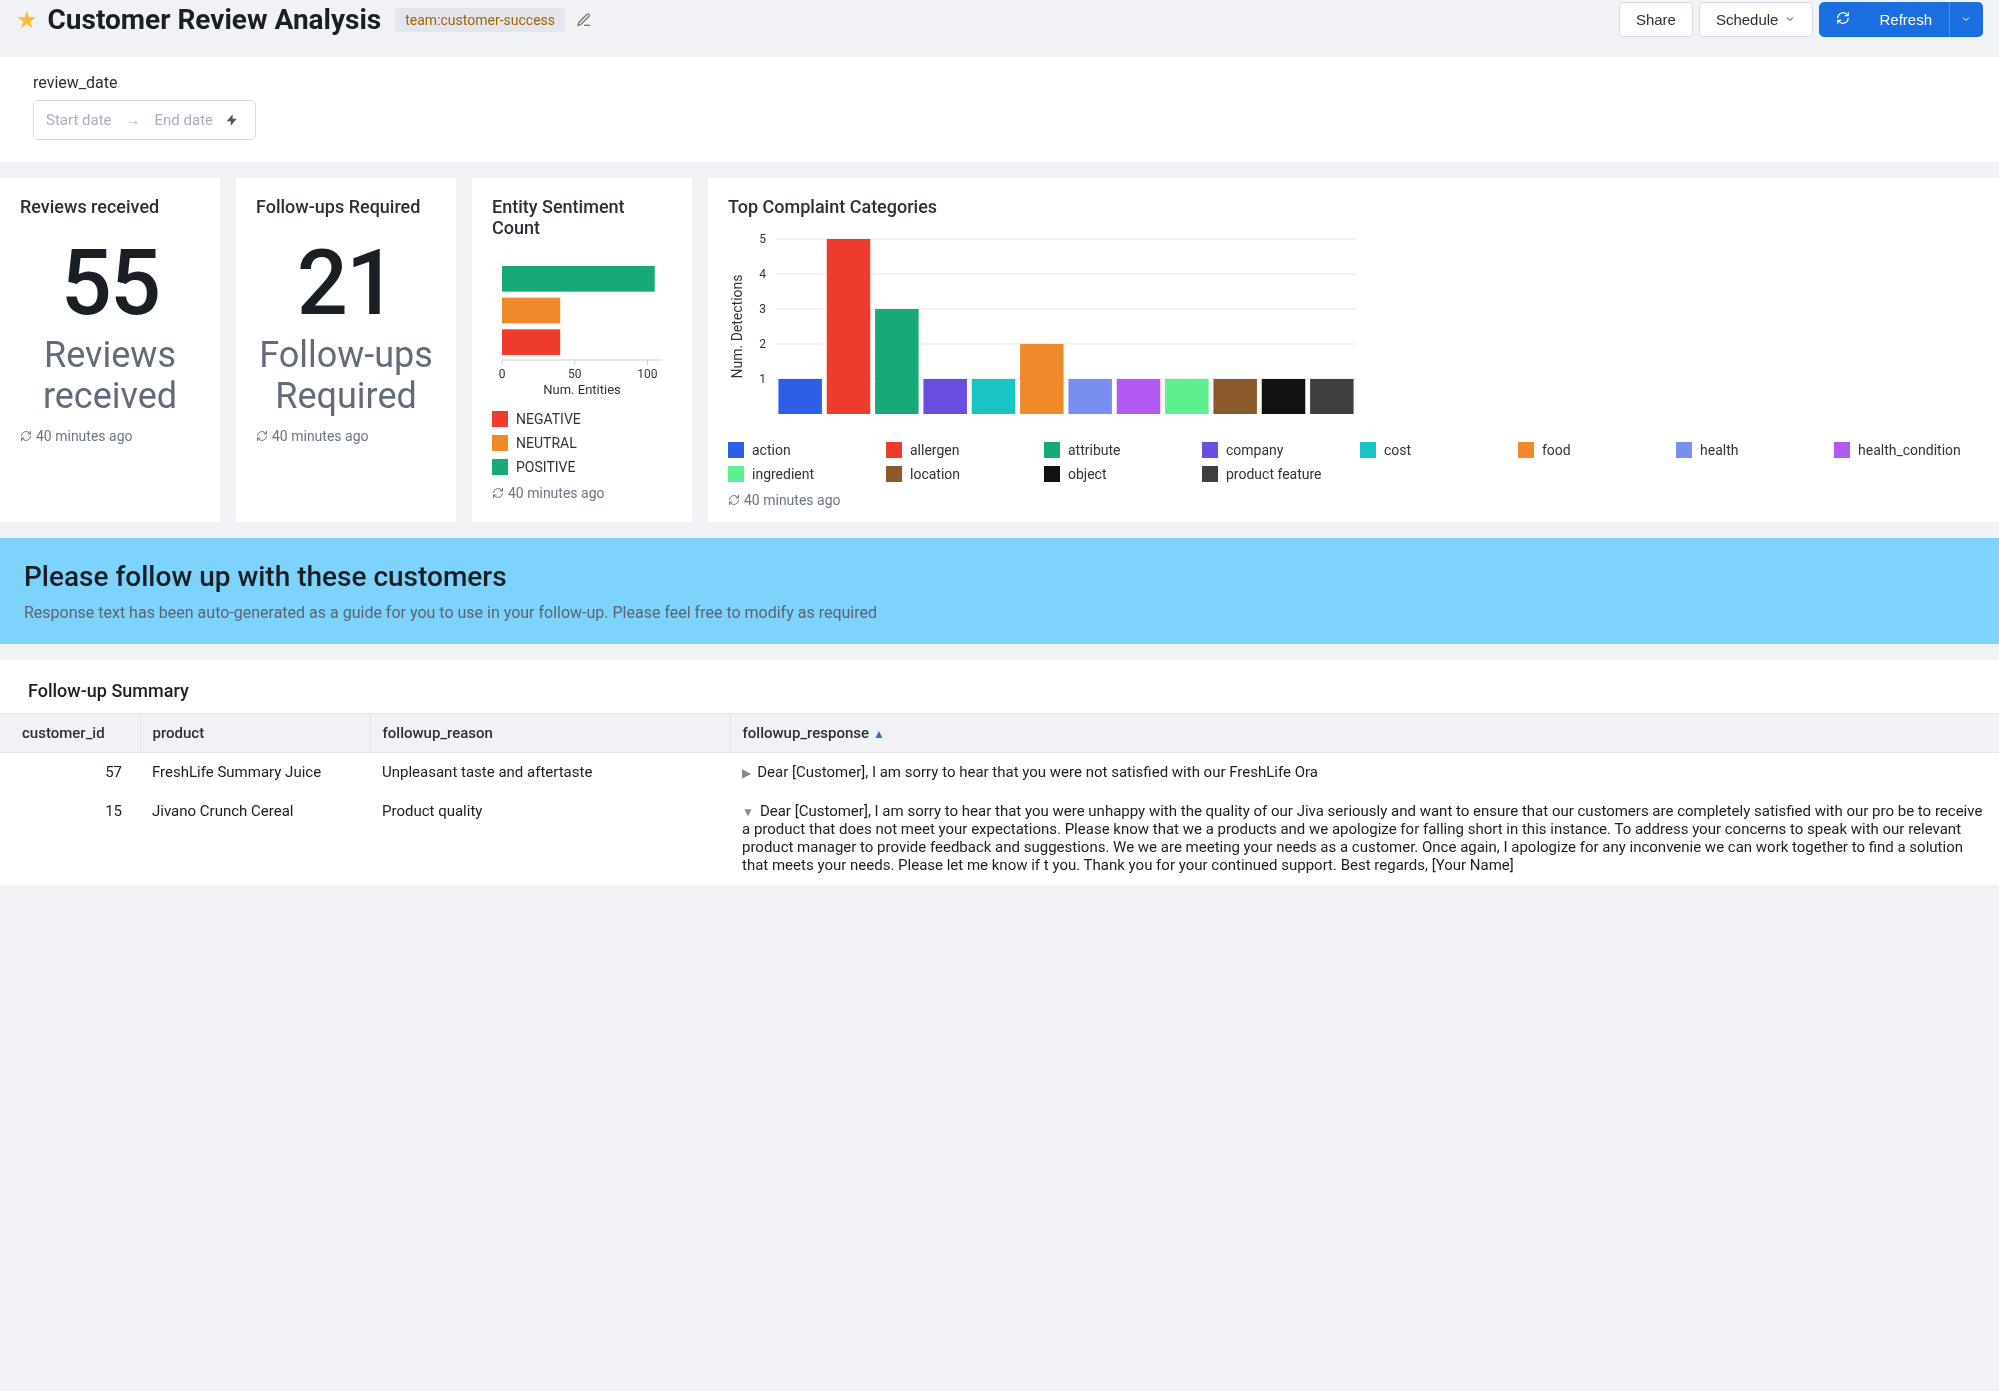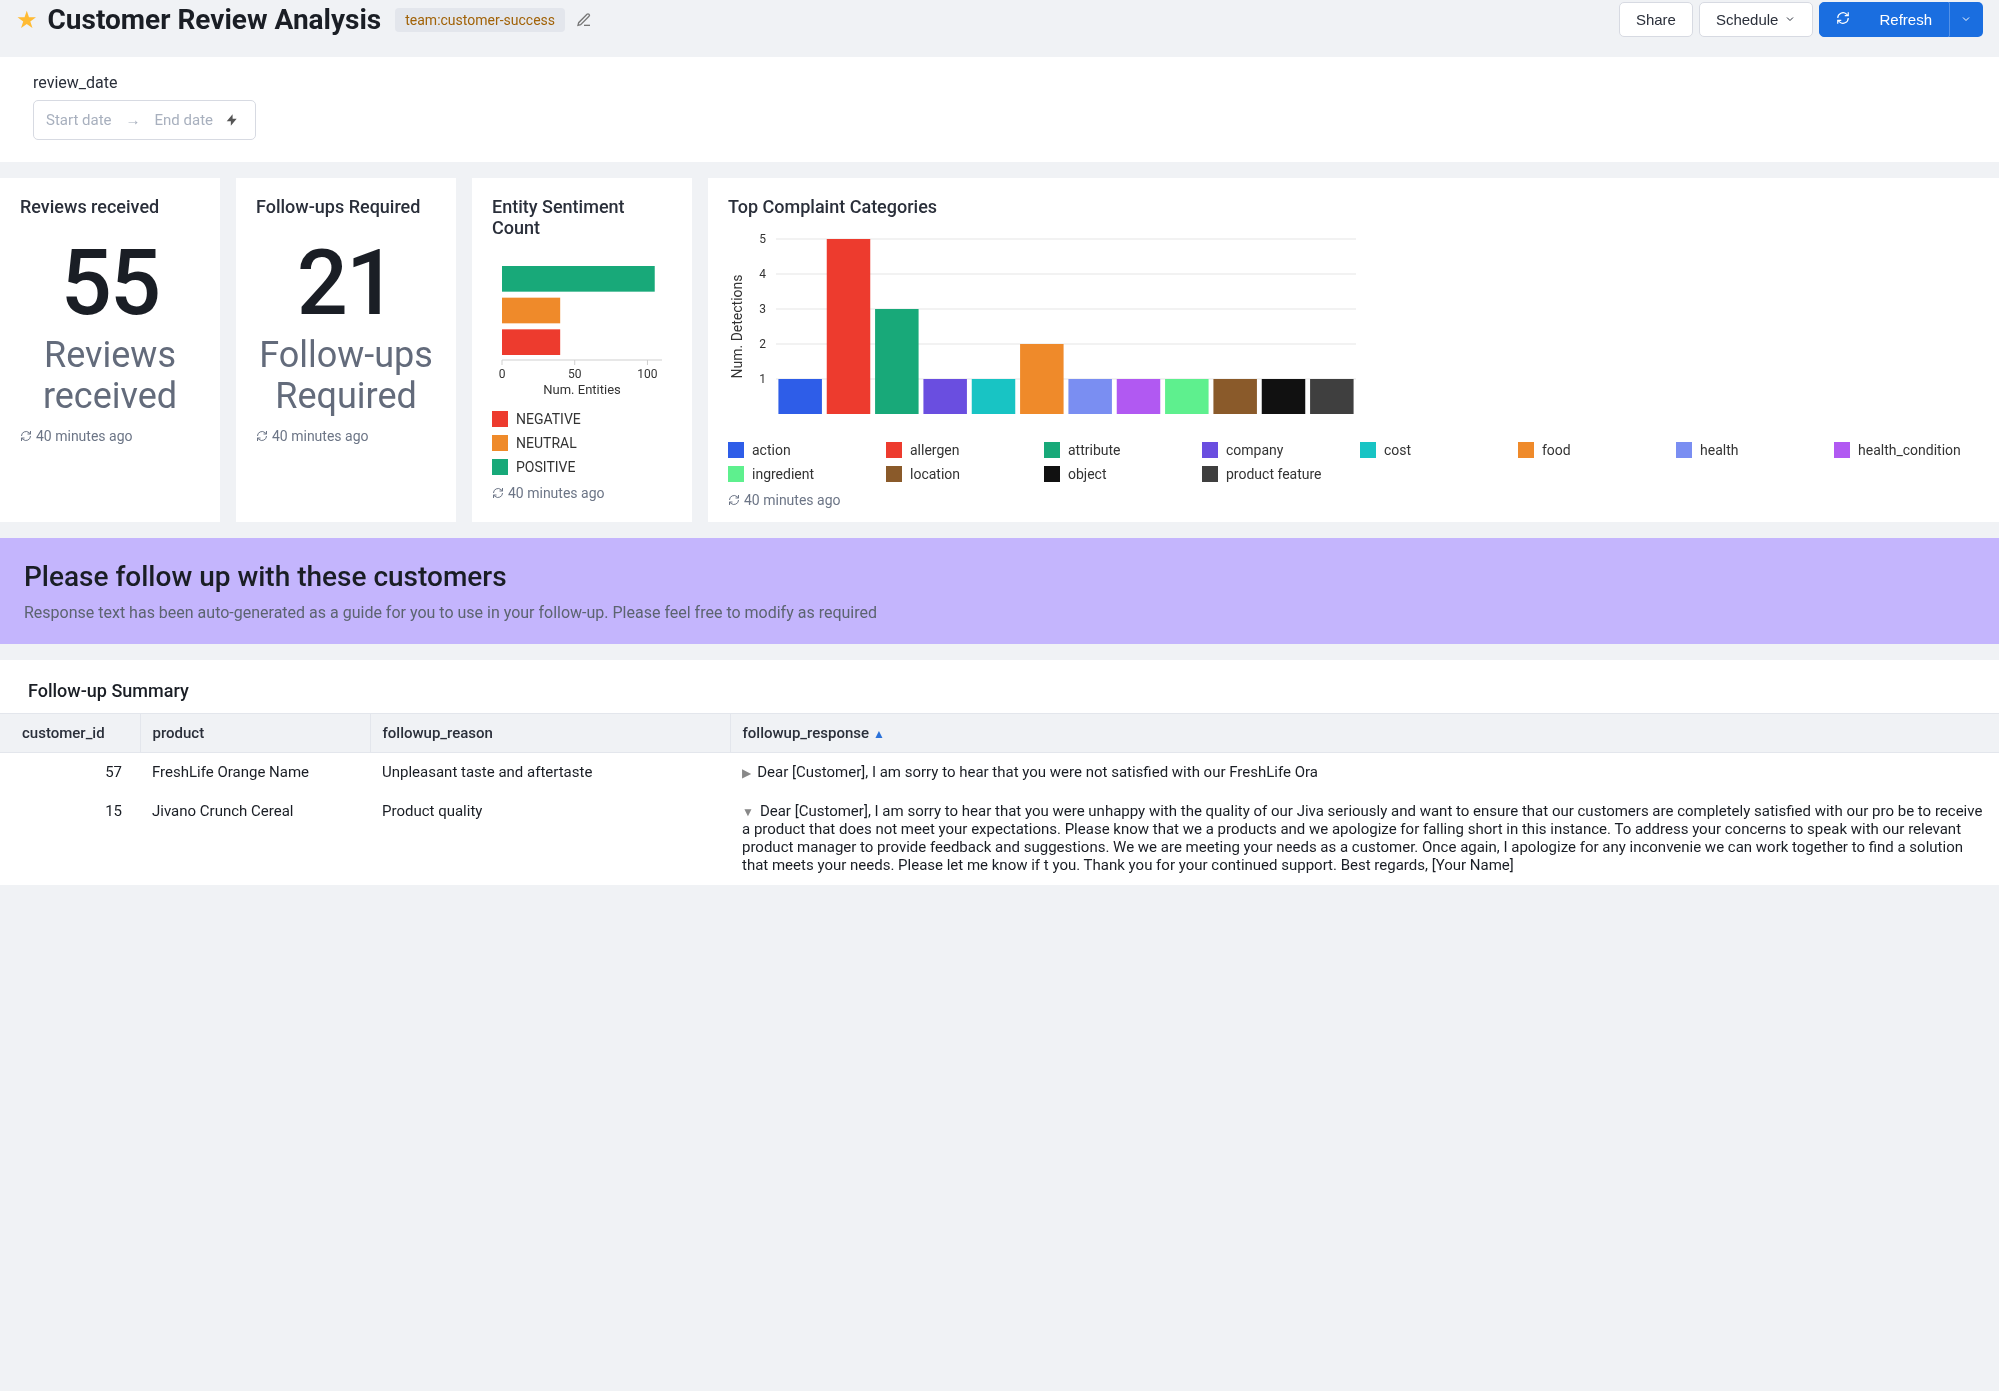--- a/index.html
+++ b/index.html
@@ -65,21 +65,21 @@
   .center-label { font-size:13px; fill:#333; text-anchor:middle; }
   .legend { display:flex; flex-wrap:wrap; gap:8px 28px; margin-top:10px; font-size:14px; color:#333;}
   .legend-item { display:flex; align-items:center; gap:8px; min-width:100px;}
   .swatch { width:16px; height:16px; display:inline-block; }
 
   .complaint-card { flex: 1 1 auto; min-width:0; overflow:hidden; }
   .grid-line { stroke:#e5e5e5; stroke-width:1; }
   .ylabel { font-size:14px; fill:#333; }
 
   .section {
-    background:#c4b5fd; padding: 22px 24px; margin-bottom:16px;
+    background:#7dd3fc; padding: 22px 24px; margin-bottom:16px;
   }
   .section-title { font-size:28px; font-weight:500; margin-bottom:10px; }
   .section-sub { font-size:16px; color:#5c6470; }
 
   .table-section { background:#fff; padding: 16px 0 0 0; }
   .table-title { font-size:18px; font-weight:500; padding: 4px 22px 12px 28px; }
   table.followup { width:100%; border-collapse:collapse; font-size:15px; }
   table.followup thead th {
     text-align:left; font-weight:500; color:#2a2f3a;
     background:#f0f2f5; padding:10px 12px; border-top:1px solid #e3e6ec; border-bottom:1px solid #e3e6ec;
@@ -340,21 +340,21 @@
       <tr>
         <th style="width:140px"><span>customer_id</span></th>
         <th style="width:230px"><span>product</span></th>
         <th style="width:360px"><span>followup_reason</span></th>
         <th><span>followup_response</span><span class="sort-icon">▲</span></th>
       </tr>
     </thead>
     <tbody id="table-body">
         <tr>
           <td class="numcell">57</td>
-          <td>FreshLife Orange Name</td>
+          <td>FreshLife Summary Juice</td>
           <td>Unpleasant taste and aftertaste</td>
           <td><span class="expand-caret">▶</span><span class="resp-cell">Dear [Customer], I am sorry to hear that you were not satisfied with our FreshLife Ora</span></td>
         </tr>
         <tr>
           <td class="numcell">15</td>
           <td>Jivano Crunch Cereal</td>
           <td>Product quality</td>
           <td><span class="expand-caret">▼</span><span class="resp-cell expanded">Dear [Customer], I am sorry to hear that you were unhappy with the quality of our Jiva seriously and want to ensure that our customers are completely satisfied with our pro be to receive a product that does not meet your expectations. Please know that we a products and we apologize for falling short in this instance. To address your concerns to speak with our relevant product manager to provide feedback and suggestions. We we are meeting your needs as a customer. Once again, I apologize for any inconvenie we can work together to find a solution that meets your needs. Please let me know if t you. Thank you for your continued support. Best regards, [Your Name]</span></td>
         </tr>
       </tbody>

